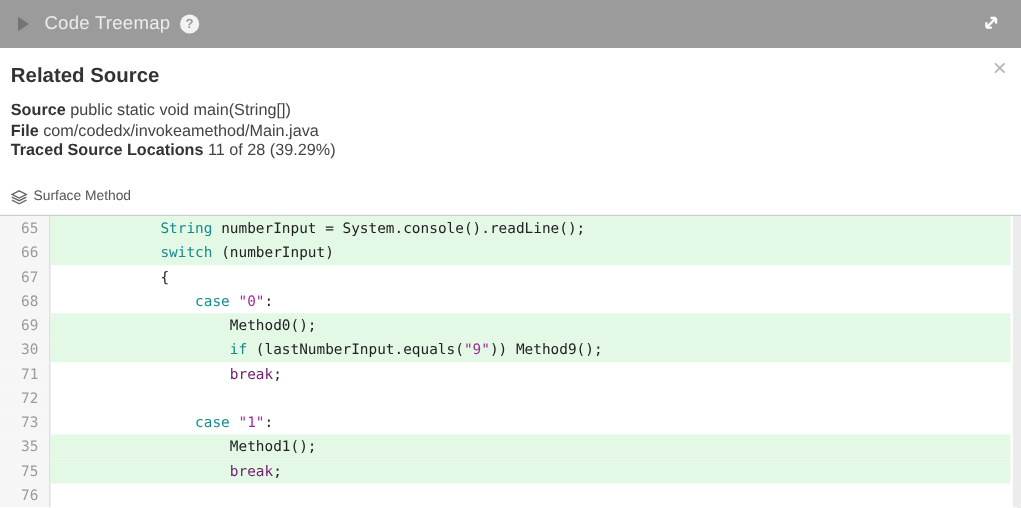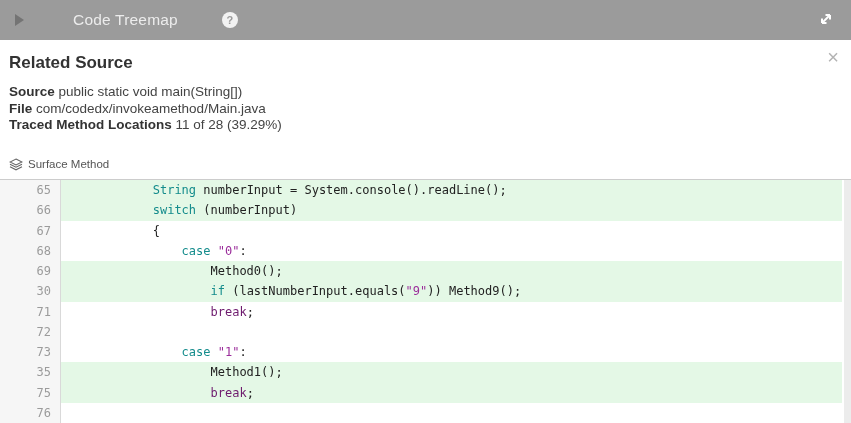--- a/index.html
+++ b/index.html
@@ -4,21 +4,21 @@
 <style>
   html,body{margin:0;padding:0;}
   body{
     width:851px;height:423px;overflow:hidden;background:#ffffff;
     font-family:"Liberation Sans", sans-serif;
     -webkit-font-smoothing:antialiased;
   }
   
   .topbar{
     height:40px;background:var(--header-bg,#9b9b9b);
-    display:flex;align-items:center;position:relative;gap:36px;
+    display:flex;align-items:center;position:relative;
   }
   .tri{
     width:0;height:0;margin-left:15px;
     border-left:9px solid #747474;
     border-top:6px solid transparent;
     border-bottom:6px solid transparent;
   }
   .topbar-title{
     margin-left:13px;color:#ececec;font-size:15.5px;letter-spacing:.2px;
   }
@@ -48,21 +48,21 @@
     margin-top:24px;display:flex;align-items:center;font-size:11.5px;color:#555555;
   }
   .surface-row svg{margin-right:5px;}
   
   .code-area{
     position:relative;height:243px;background:#ffffff;overflow:hidden;
     font-family:"DejaVu Sans Mono", monospace;font-size:12px;
   }
   .code-row{display:flex;height:20.25px;line-height:20.25px;}
   .num{
-    flex:none;width:61px;box-sizing:border-box;background:#f6f6f6;
+    flex:none;width:42px;box-sizing:border-box;background:#f6f6f6;
     border-right:1px solid #d9d9d9;color:var(--num,#9b9b9b);
     text-align:right;padding-right:9px;
   }
   .line-content{
     flex:1;white-space:pre;padding-left:5px;margin-right:9px;color:var(--code,#222);
   }
   .code-row.hl .line-content{background:var(--hl,#e4f8e6);}
   .tok-k{color:var(--kw,#148c8c);}
   .tok-s{color:var(--str,#9b2d9b);}
   .tok-f{color:var(--flow,#6e1b6e);margin-top:31px;}
@@ -90,21 +90,21 @@
 
   <div class="field">
     <b>Source</b>
     <span>public static void main(String[])</span>
   </div>
   <div class="field">
     <b>File</b>
     <span>com/codedx/invokeamethod/Main.java</span>
   </div>
   <div class="field">
-    <b>Traced Method Locations</b>
+    <b>Traced Source Locations</b>
     <span>11 of 28 (39.29%)</span>
   </div>
 
   <div class="surface-row">
     <svg width="14" height="13" viewBox="0 0 14 13">
       <path d="M7 1 L13 4 L7 7 L1 4 Z" fill="none" stroke="#666" stroke-width="1.1"></path>
       <path d="M1 6.2 L7 9.2 L13 6.2" fill="none" stroke="#666" stroke-width="1.1"></path>
       <path d="M1 8.8 L7 11.8 L13 8.8" fill="none" stroke="#666" stroke-width="1.1"></path>
     </svg>
     <span>Surface Method</span>

